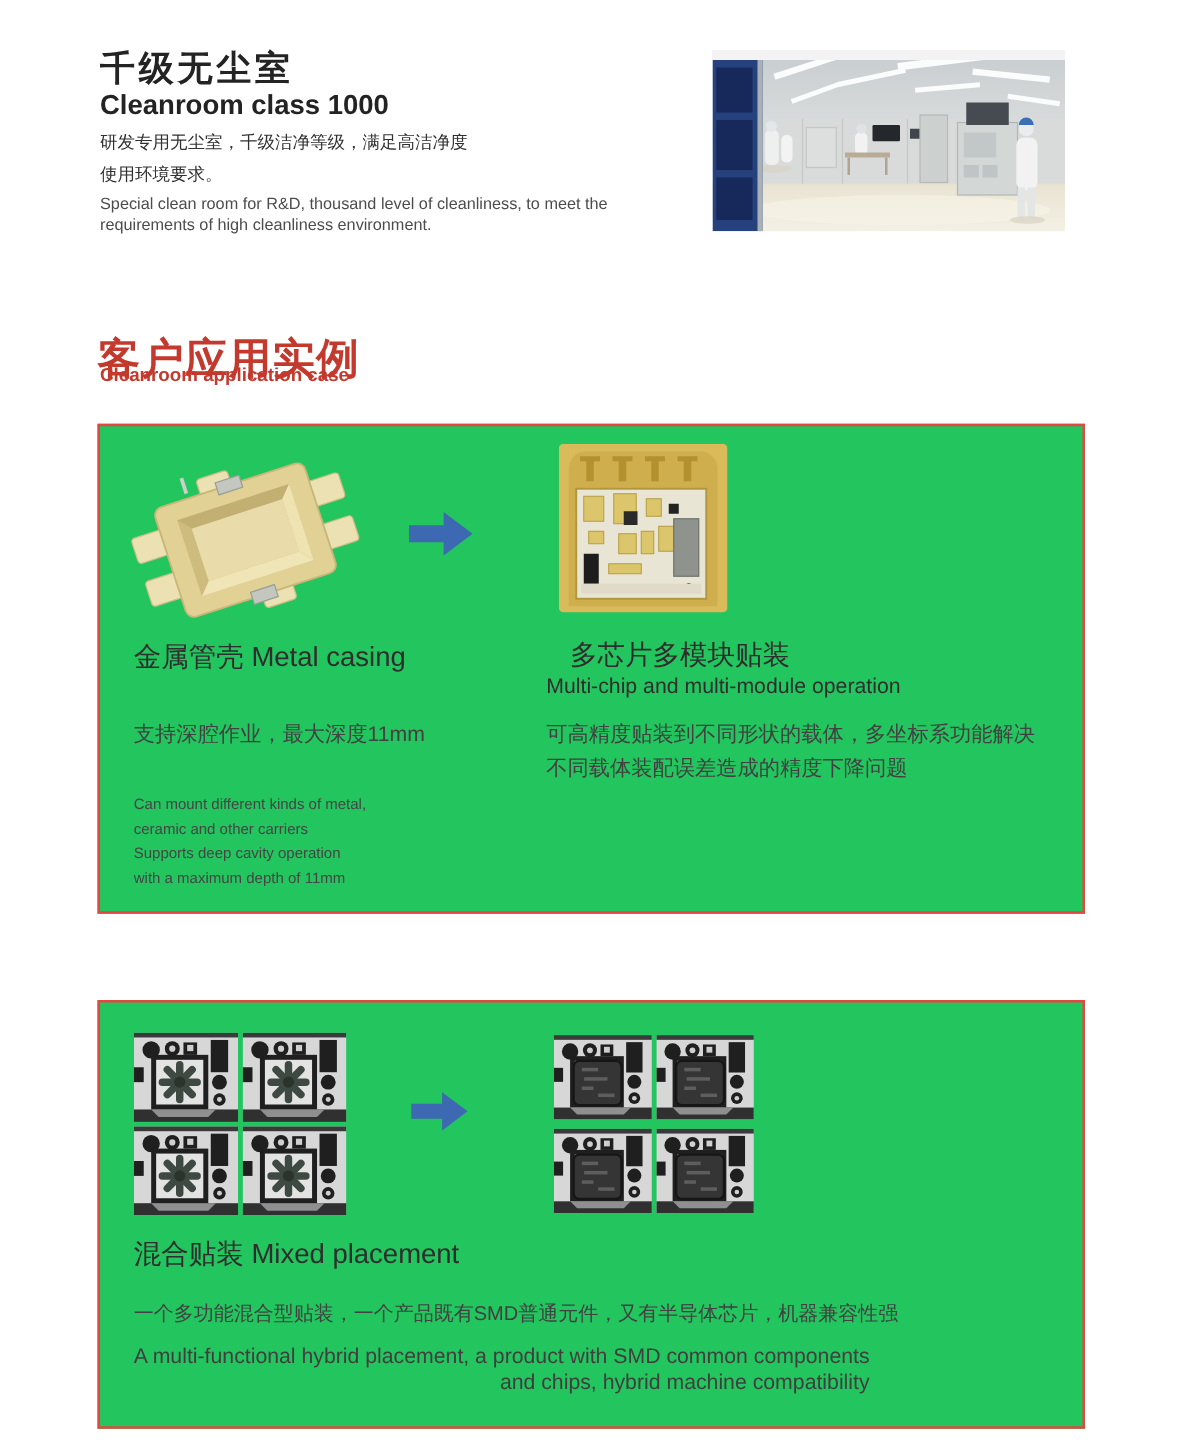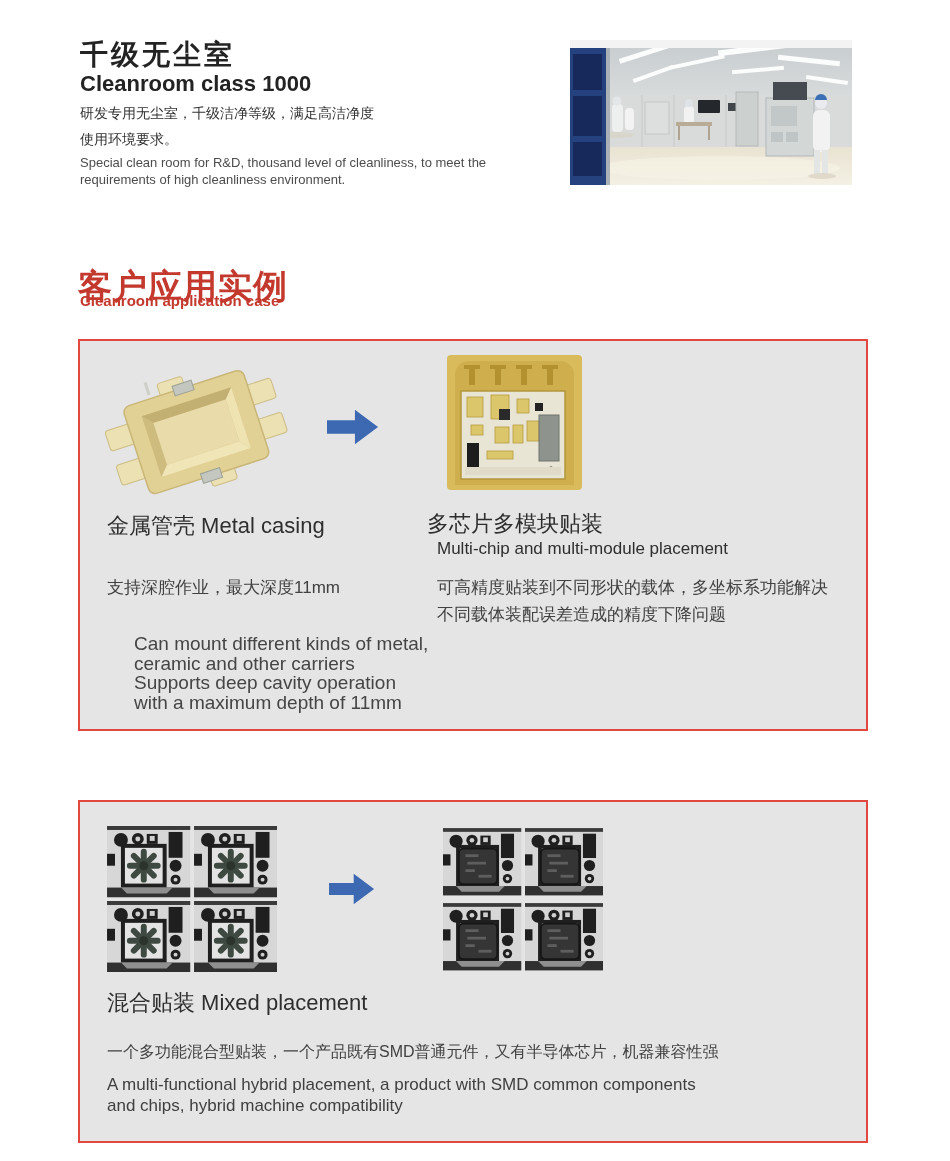--- a/index.html
+++ b/index.html
@@ -14,28 +14,28 @@
   .title-en { left:80px; top:71px; font-size:22px; font-weight:bold; color:#232323; }
   .desc-zh  { left:80px; top:100px; font-size:14px; color:#303030; line-height:26px; }
   .desc-en  { left:80px; top:155px; font-size:13px; color:#4c4c4c; line-height:16.5px; }
   .cleanroom-photo { left:570px; top:40px; width:282px; height:145px; }
 
   
   .section-title-zh { left:78px; top:252px; font-size:34px; font-weight:bold; color:#c4392d; letter-spacing:1px;margin-top:12px; }
   .section-title-en { left:80px; top:292px; font-size:15px; font-weight:bold; color:#c4392d; }
 
   
-  .case-box { border:2px solid #e2483f; background:#e5e5e5; }
+  .case-box { border:2px solid #e2483f; background:#22c55e; }
   .box1 { left:78px; top:339px; width:786px; height:388px; }
   .box2 { left:78px; top:800px; width:786px; height:339px; }
 
   .case-title { font-size:22px; color:#2e2e2e; }
   .case-subtitle { font-size:17px; color:#2e2e2e; }
   .zh-body  { font-size:17px; color:#414141; line-height:27px; }
-  .en-body  { font-size:19px; color:#454545; line-height:19.5px;margin-left:27px; }
+  .en-body  { font-size:12px; color:#454545; line-height:19.5px; }
   .zh-body2 { font-size:16px; color:#414141; line-height:24px;text-align:center; }
   .en-body2 { font-size:17px; color:#3f3f3f; line-height:21px; }
 
   
   .casing-photo  { left:12px;  top:18px; width:210px; height:150px; }
   .arrow1 { left:247px; top:66px;  width:52px; height:40px; }
   .circuit-photo { left:367px; top:14px; width:135px; height:135px; }
 
   .grid { display:grid; grid-template-columns:1fr 1fr; grid-template-rows:1fr 1fr; gap:3px; }
   .grid-before { left:27px;  top:24px; width:170px; height:146px; }
@@ -270,22 +270,22 @@
     <div class="abs zh-body" style="left:27px; top:233px;">
       <div>支持深腔作业，最大深度11mm</div>
     </div>
     <div class="abs en-body" style="left:27px; top:293px;">
       <div>Can mount different kinds of metal,</div>
       <div>ceramic and other carriers</div>
       <div>Supports deep cavity operation</div>
       <div>with a maximum depth of 11mm</div>
     </div>
 
-    <div class="abs case-title" style="left:347px; top:168px;">多芯片多模块贴装</div>
-    <div class="abs case-subtitle" style="left:357px; top:198px;">Multi-chip and multi-module placement</div>
+    <div class="abs case-title" style="left:376px; top:168px;">多芯片多模块贴装</div>
+    <div class="abs case-subtitle" style="left:357px; top:198px;">Multi-chip and multi-module operation</div>
     <div class="abs zh-body" style="left:357px; top:233px;">
       <div>可高精度贴装到不同形状的载体，多坐标系功能解决</div>
       <div>不同载体装配误差造成的精度下降问题</div>
     </div>
   </div>
 
   <div class="abs case-box box2">
     <div class="abs grid grid-before">
       <svg>
           <use href="#sym-tileA"></use>
@@ -313,19 +313,19 @@
       <svg>
           <use href="#sym-tileB"></use>
         </svg>
       <svg>
           <use href="#sym-tileB"></use>
         </svg>
     </div>
 
     <div class="abs case-title" style="left:27px; top:186px;">混合贴装 Mixed placement</div>
     <div class="abs zh-body2" style="left:27px; top:238px;">一个多功能混合型贴装，一个产品既有SMD普通元件，又有半导体芯片，机器兼容性强</div>
-    <div class="abs en-body2" style="left:27px; top:272px;">
+    <div class="abs en-body2" style="left:27px; top:272px;text-align:right;">
       <div>A multi-functional hybrid placement, a product with SMD common components</div>
       <div>and chips, hybrid machine compatibility</div>
     </div>
   </div>
 
 </div>
 
 </body></html>

